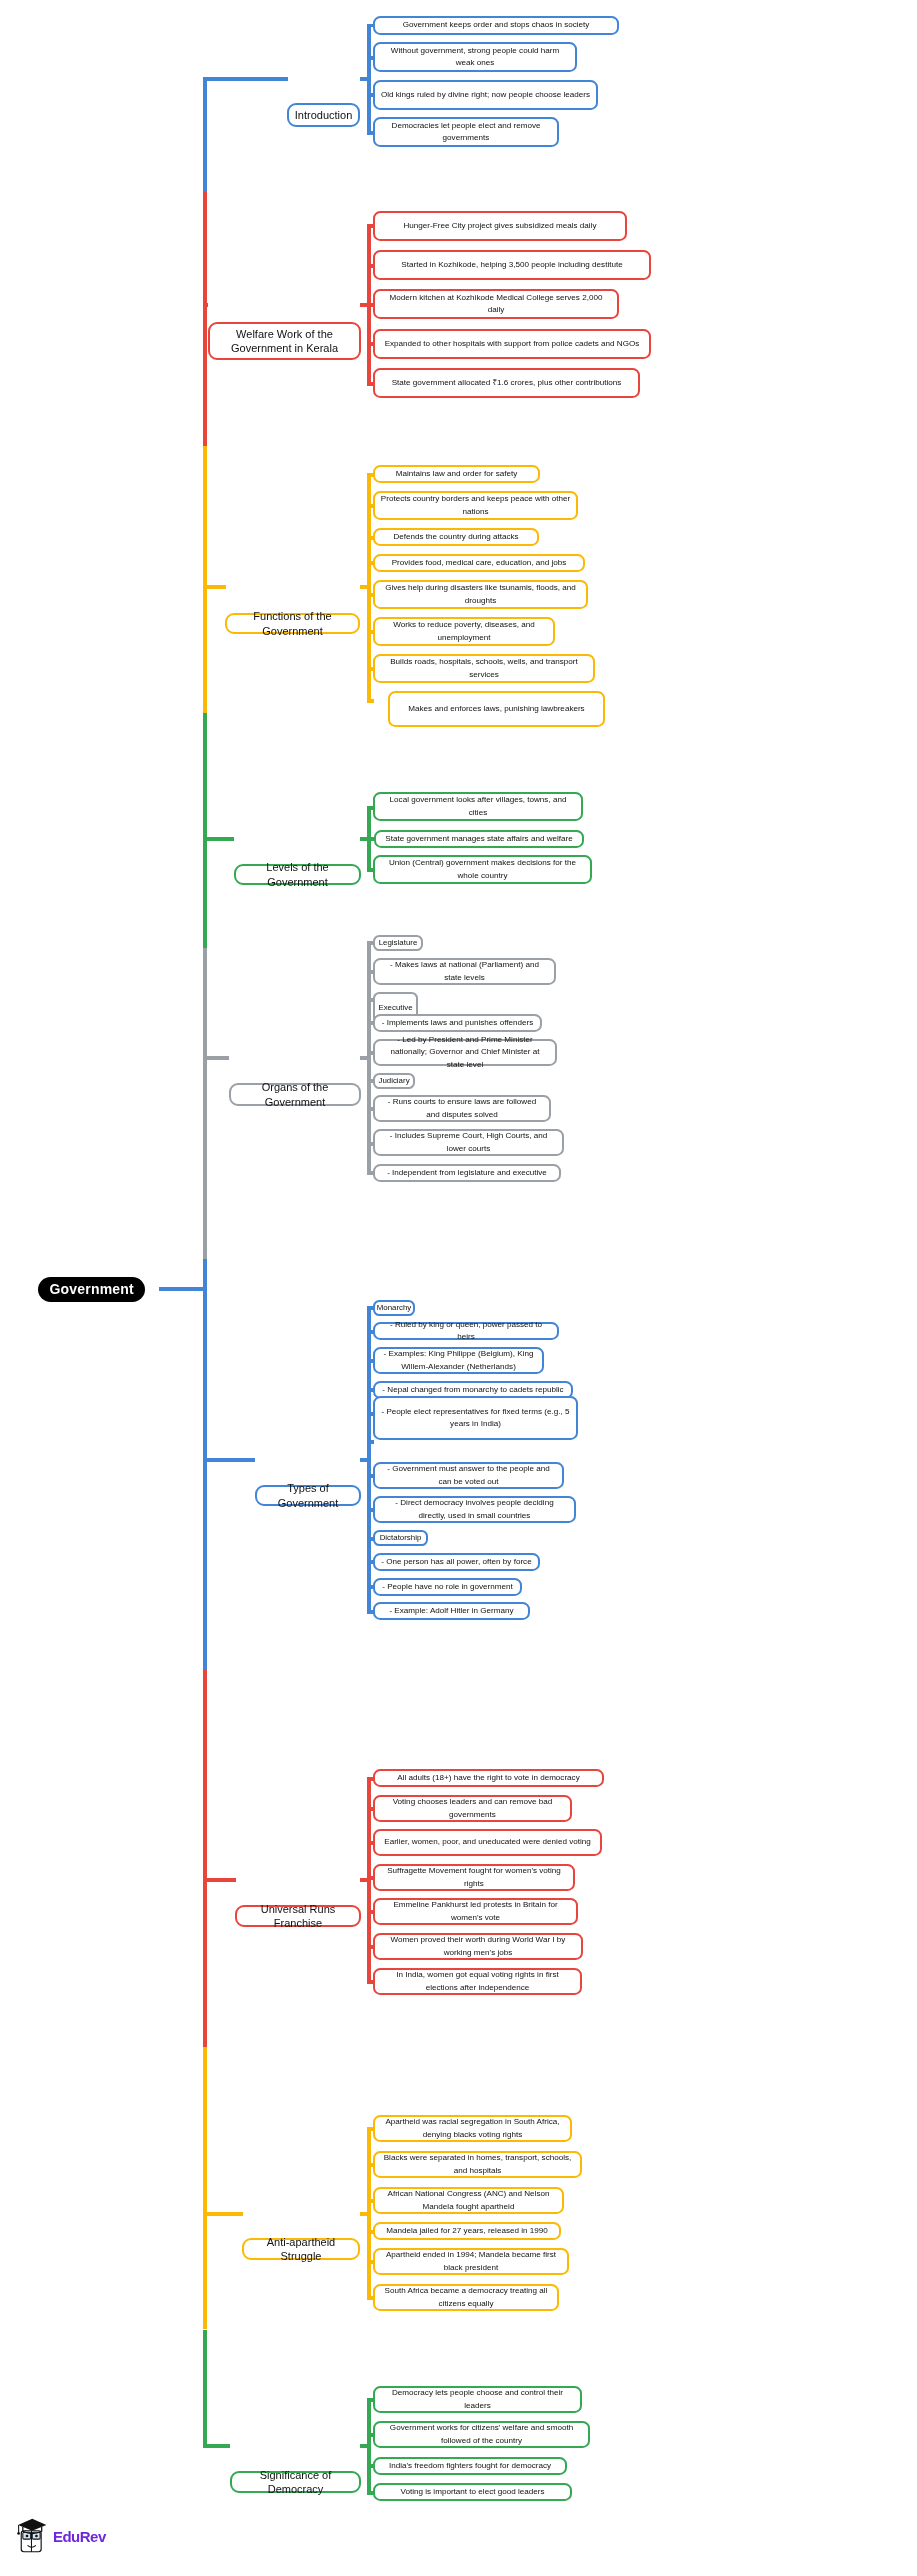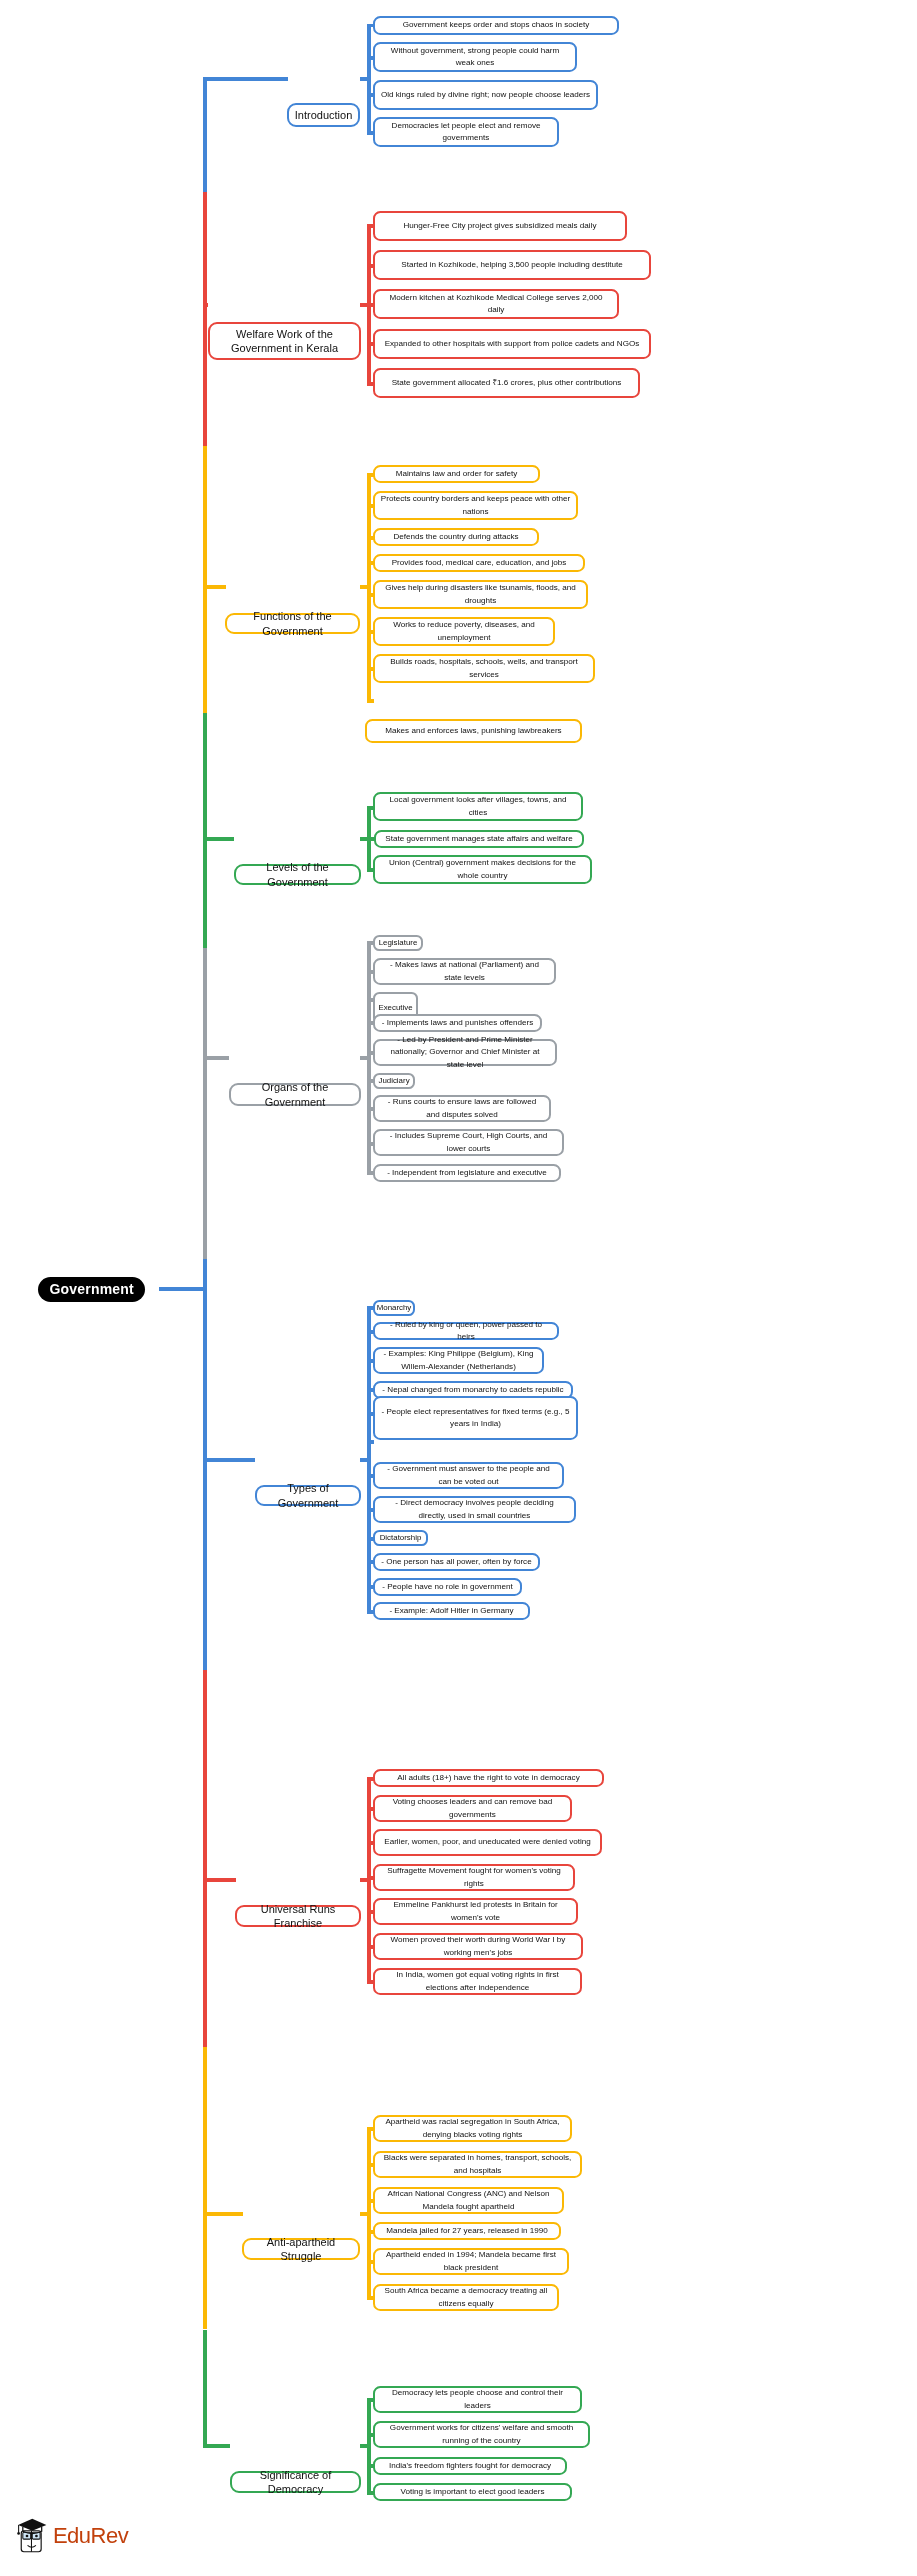--- a/index.html
+++ b/index.html
@@ -71,23 +71,23 @@
   
   #logo {
     position: absolute;
     left: 15.7px; top: 2516px;
     display: flex;
     align-items: center;
     gap: 4.7px;
   }
   #logo .mascot { width: 32.5px; height: 40px; display: block; }
   #logo .wordmark {
-    font-size: 22px;
-    font-weight: normal;
-    color: #c2410c;
+    font-size: 15px;
+    font-weight: bold;
+    color: #6d28d9;
     letter-spacing: -0.5px;
     line-height: 1;
   }
 </style>
 </head>
 <body>
 
 <div id="canvas">
 
   <div id="root-node">Government</div>
@@ -148,21 +148,21 @@
     <div class="leaf-node" style="left: 373px; top: 528px; width: 166px; height: 18px; border-color: rgb(251, 184, 4);">Defends the country during attacks</div>
     <div class="seg" style="left: 367px; top: 536px; width: 7.3px; height: 3.7px; background: rgb(251, 184, 4);"></div>
     <div class="leaf-node" style="left: 373px; top: 554px; width: 212px; height: 18px; border-color: rgb(251, 184, 4);">Provides food, medical care, education, and jobs</div>
     <div class="seg" style="left: 367px; top: 561px; width: 7.3px; height: 3.7px; background: rgb(251, 184, 4);"></div>
     <div class="leaf-node" style="left: 373px; top: 580px; width: 215px; height: 29px; border-color: rgb(251, 184, 4);">Gives help during disasters like tsunamis, floods, and droughts</div>
     <div class="seg" style="left: 367px; top: 593px; width: 7.3px; height: 3.7px; background: rgb(251, 184, 4);"></div>
     <div class="leaf-node" style="left: 373px; top: 617px; width: 182px; height: 29px; border-color: rgb(251, 184, 4);">Works to reduce poverty, diseases, and unemployment</div>
     <div class="seg" style="left: 367px; top: 630px; width: 7.3px; height: 3.7px; background: rgb(251, 184, 4);"></div>
     <div class="leaf-node" style="left: 373px; top: 654px; width: 222px; height: 29px; border-color: rgb(251, 184, 4);">Builds roads, hospitals, schools, wells, and transport services</div>
     <div class="seg" style="left: 367px; top: 667px; width: 7.3px; height: 3.7px; background: rgb(251, 184, 4);"></div>
-    <div class="leaf-node" style="left: 365px; top: 691px; width: 217px; height: 24px; border-color: rgb(251, 184, 4); margin-top: 28px;">Makes and enforces laws, punishing lawbreakers</div>
+    <div class="leaf-node" style="left: 388px; top: 691px; width: 217px; height: 36px; border-color: rgb(251, 184, 4);">Makes and enforces laws, punishing lawbreakers</div>
     <div class="seg" style="left: 367px; top: 699px; width: 7.3px; height: 3.7px; background: rgb(251, 184, 4);"></div>
     <div class="branch-node" style="left: 225px; top: 577px; width: 135px; height: 21px; border-color: rgb(251, 184, 4);">Functions of the Government</div>
     <div class="seg" style="left: 367px; top: 474px; width: 3.7px; height: 226px; background: rgb(251, 184, 4);"></div>
     <div class="seg" style="left: 360px; top: 585px; width: 8.4px; height: 3.7px; background: rgb(251, 184, 4);"></div>
     <div class="seg" style="left: 203px; top: 585px; width: 23px; height: 3.7px; background: rgb(251, 184, 4);"></div>
     <div class="leaf-node" style="left: 373px; top: 792px; width: 210px; height: 29px; border-color: rgb(52, 168, 83);">Local government looks after villages, towns, and cities</div>
     <div class="seg" style="left: 367px; top: 806px; width: 7.3px; height: 3.7px; background: rgb(52, 168, 83);"></div>
     <div class="leaf-node" style="left: 374px; top: 830px; width: 210px; height: 18px; border-color: rgb(52, 168, 83);">State government manages state affairs and welfare</div>
     <div class="seg" style="left: 367px; top: 837px; width: 7.3px; height: 3.7px; background: rgb(52, 168, 83);"></div>
     <div class="leaf-node" style="left: 373px; top: 855px; width: 219px; height: 29px; border-color: rgb(52, 168, 83);">Union (Central) government makes decisions for the whole country</div>
@@ -250,21 +250,21 @@
     <div class="leaf-node" style="left: 373px; top: 2248px; width: 196px; height: 27px; border-color: rgb(251, 184, 4);">Apartheid ended in 1994; Mandela became first black president</div>
     <div class="seg" style="left: 367px; top: 2260px; width: 7.3px; height: 3.7px; background: rgb(251, 184, 4);"></div>
     <div class="leaf-node" style="left: 373px; top: 2284px; width: 186px; height: 27px; border-color: rgb(251, 184, 4);">South Africa became a democracy treating all citizens equally</div>
     <div class="seg" style="left: 367px; top: 2296px; width: 7.3px; height: 3.7px; background: rgb(251, 184, 4);"></div>
     <div class="branch-node" style="left: 242px; top: 2202px; width: 118px; height: 22px; border-color: rgb(251, 184, 4);">Anti-apartheid Struggle</div>
     <div class="seg" style="left: 367px; top: 2129px; width: 3.7px; height: 169px; background: rgb(251, 184, 4);"></div>
     <div class="seg" style="left: 360px; top: 2212px; width: 8.4px; height: 3.7px; background: rgb(251, 184, 4);"></div>
     <div class="seg" style="left: 203px; top: 2212px; width: 40px; height: 3.7px; background: rgb(251, 184, 4);"></div>
     <div class="leaf-node" style="left: 373px; top: 2386px; width: 209px; height: 27px; border-color: rgb(52, 168, 83);">Democracy lets people choose and control their leaders</div>
     <div class="seg" style="left: 367px; top: 2398px; width: 7.3px; height: 3.7px; background: rgb(52, 168, 83);"></div>
-    <div class="leaf-node" style="left: 373px; top: 2421px; width: 217px; height: 27px; border-color: rgb(52, 168, 83);">Government works for citizens' welfare and smooth running of the country</div>
+    <div class="leaf-node" style="left: 373px; top: 2421px; width: 217px; height: 27px; border-color: rgb(52, 168, 83);">Government works for citizens' welfare and smooth followed of the country</div>
     <div class="seg" style="left: 367px; top: 2433px; width: 7.3px; height: 3.7px; background: rgb(52, 168, 83);"></div>
     <div class="leaf-node" style="left: 373px; top: 2457px; width: 194px; height: 18px; border-color: rgb(52, 168, 83);">India's freedom fighters fought for democracy</div>
     <div class="seg" style="left: 367px; top: 2464px; width: 7.3px; height: 3.7px; background: rgb(52, 168, 83);"></div>
     <div class="leaf-node" style="left: 373px; top: 2483px; width: 199px; height: 18px; border-color: rgb(52, 168, 83);">Voting is important to elect good leaders</div>
     <div class="seg" style="left: 367px; top: 2491px; width: 7.3px; height: 3.7px; background: rgb(52, 168, 83);"></div>
     <div class="branch-node" style="left: 230px; top: 2435px; width: 131px; height: 22px; border-color: rgb(52, 168, 83);">Significance of Democracy</div>
     <div class="seg" style="left: 367px; top: 2399px; width: 3.7px; height: 93px; background: rgb(52, 168, 83);"></div>
     <div class="seg" style="left: 360px; top: 2444px; width: 8.4px; height: 3.7px; background: rgb(52, 168, 83);"></div>
     <div class="seg" style="left: 203px; top: 2444px; width: 27px; height: 3.7px; background: rgb(52, 168, 83);"></div>
     <div class="seg" style="left: 203px; top: 79px; width: 3.7px; height: 113px; background: rgb(66, 133, 214);"></div>

